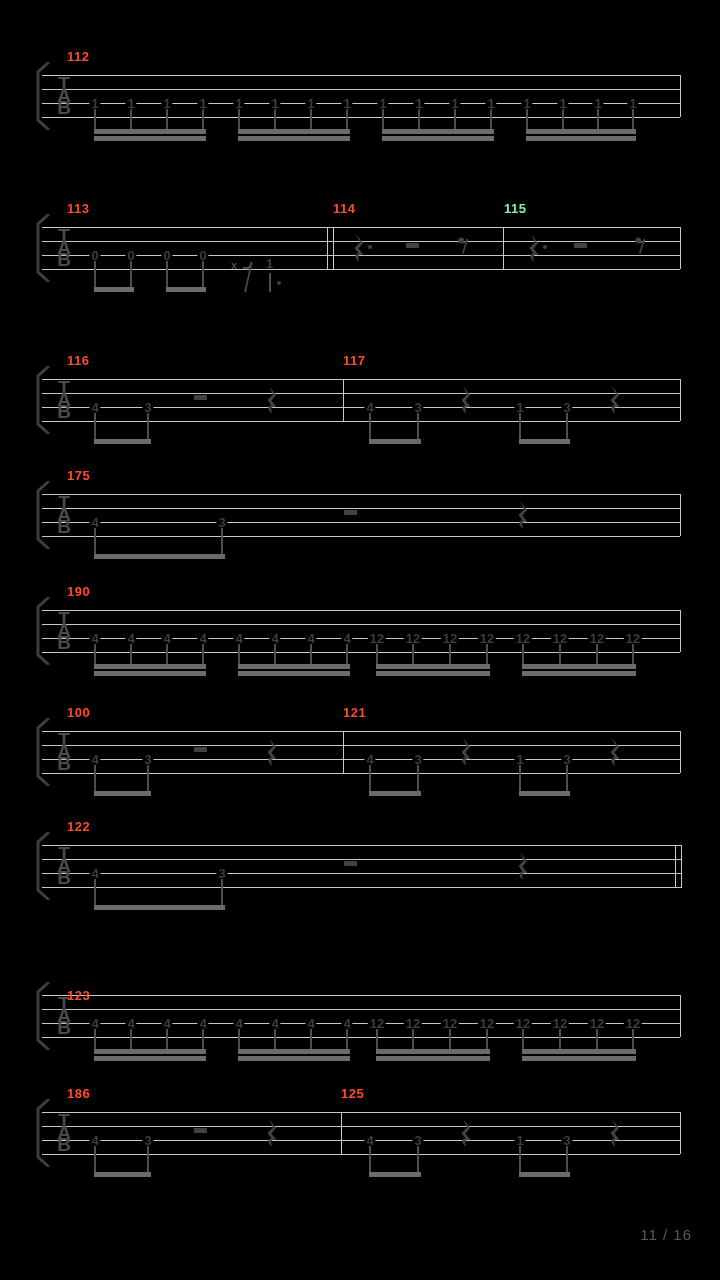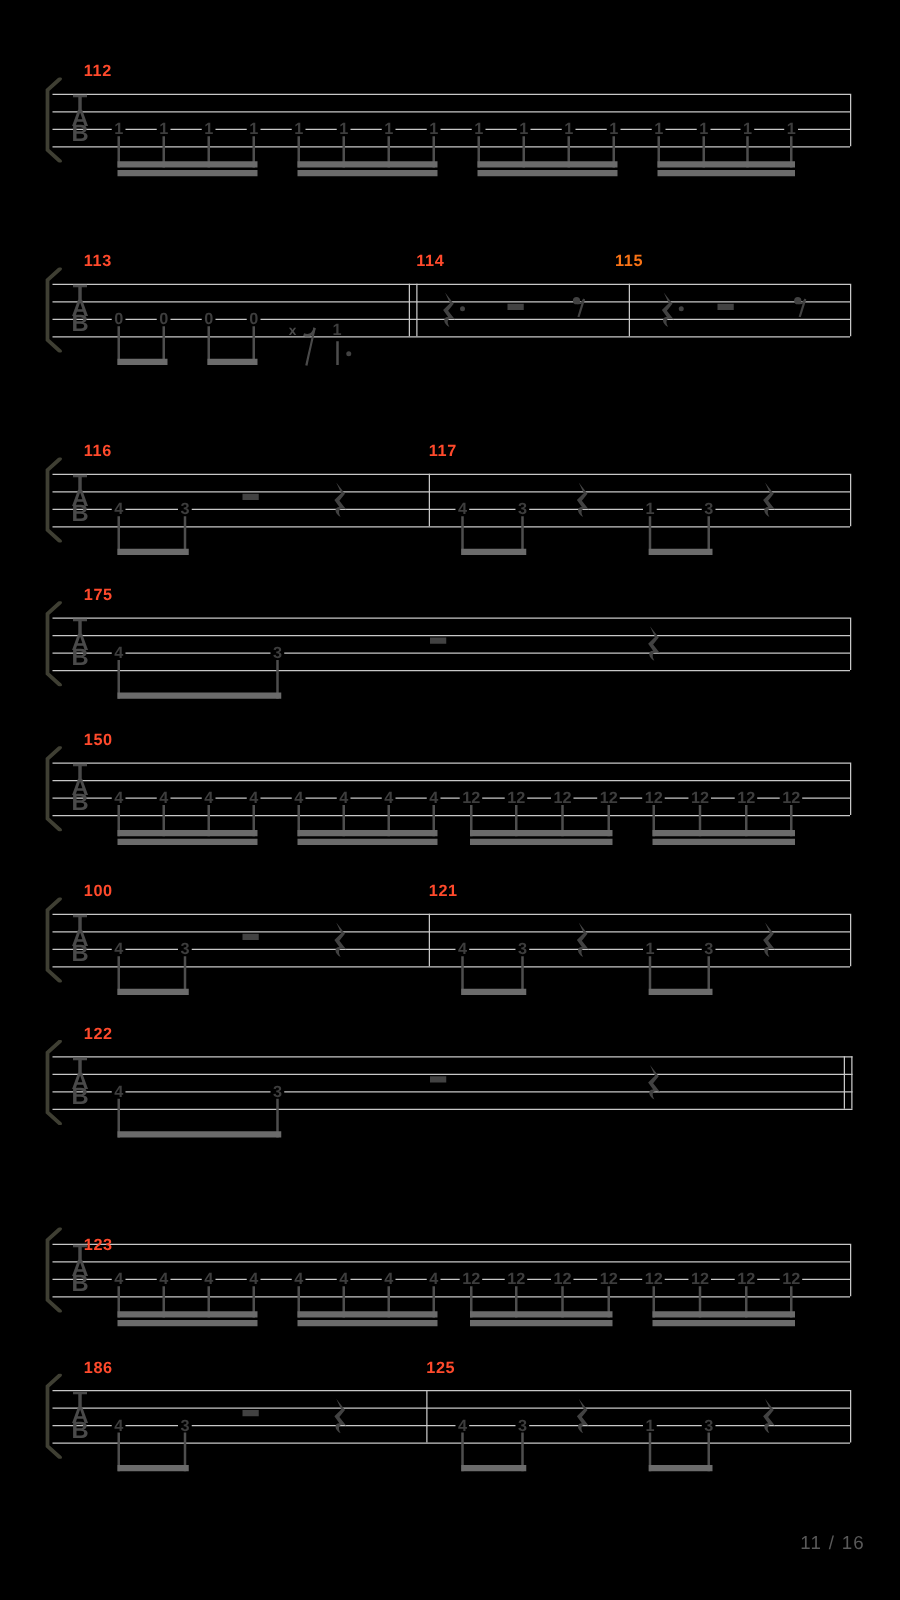--- a/index.html
+++ b/index.html
@@ -75,21 +75,21 @@
     <div class="abs" style="left: 42px; top: 255px; width: 638px; height: 1px; background: rgb(200, 200, 200);"></div>
     <div class="abs" style="left: 42px; top: 269px; width: 638px; height: 1px; background: rgb(200, 200, 200);"></div>
     <div class="abs" style="left: 30px; top: 214px; width: 20px; height: 68px;"><svg width="20" height="68" viewBox="0 0 20 68" fill="#424242" xmlns="http://www.w3.org/2000/svg">
         <path d="M18 1 L8 10 L8 58 L18 67" fill="none" stroke="#3f3f33" stroke-width="3" stroke-linecap="round"></path>
       </svg></div>
     <div class="abs clefL" style="left: 55px; top: 226px; color: rgb(74, 74, 74);">T</div>
     <div class="abs clefL" style="left: 55px; top: 238px; color: rgb(74, 74, 74);">A</div>
     <div class="abs clefL" style="left: 55px; top: 250px; color: rgb(74, 74, 74);">B</div>
     <div class="abs mnum" style="left: 67px; top: 202px; color: rgb(255, 74, 44);">113</div>
     <div class="abs mnum" style="left: 333px; top: 202px; color: rgb(255, 74, 44);">114</div>
-    <div class="abs mnum" style="left: 492px; top: 202px; color: #f97316;">115</div>
+    <div class="abs mnum" style="left: 504px; top: 202px; color: #86efac;">115</div>
     <div class="abs" style="left: 327px; top: 227px; width: 1px; height: 42px; background: rgb(200, 200, 200);"></div>
     <div class="abs" style="left: 333px; top: 227px; width: 1px; height: 42px; background: rgb(200, 200, 200);"></div>
     <div class="abs" style="left: 503px; top: 227px; width: 1px; height: 42px; background: rgb(200, 200, 200);"></div>
     <div class="abs" style="left: 680px; top: 227px; width: 1px; height: 42px; background: rgb(200, 200, 200);"></div>
     <div class="abs fret" style="left: 95px; top: 255px; color: rgb(61, 61, 61);">0</div>
     <div class="abs" style="left: 94px; top: 261px; width: 2px; height: 31px; background: rgb(78, 78, 78);"></div>
     <div class="abs fret" style="left: 131px; top: 255px; color: rgb(61, 61, 61);">0</div>
     <div class="abs" style="left: 130px; top: 261px; width: 2px; height: 31px; background: rgb(78, 78, 78);"></div>
     <div class="abs" style="left: 94px; top: 287px; width: 40px; height: 5px; background: rgb(107, 107, 107);"></div>
     <div class="abs fret" style="left: 167px; top: 255px; color: rgb(61, 61, 61);">0</div>
@@ -188,21 +188,21 @@
     <div class="abs" style="left: 42px; top: 610px; width: 638px; height: 1px; background: rgb(200, 200, 200);"></div>
     <div class="abs" style="left: 42px; top: 624px; width: 638px; height: 1px; background: rgb(200, 200, 200);"></div>
     <div class="abs" style="left: 42px; top: 638px; width: 638px; height: 1px; background: rgb(200, 200, 200);"></div>
     <div class="abs" style="left: 42px; top: 652px; width: 638px; height: 1px; background: rgb(200, 200, 200);"></div>
     <div class="abs" style="left: 30px; top: 597px; width: 20px; height: 68px;"><svg width="20" height="68" viewBox="0 0 20 68" fill="#424242" xmlns="http://www.w3.org/2000/svg">
         <path d="M18 1 L8 10 L8 58 L18 67" fill="none" stroke="#3f3f33" stroke-width="3" stroke-linecap="round"></path>
       </svg></div>
     <div class="abs clefL" style="left: 55px; top: 609px; color: rgb(74, 74, 74);">T</div>
     <div class="abs clefL" style="left: 55px; top: 621px; color: rgb(74, 74, 74);">A</div>
     <div class="abs clefL" style="left: 55px; top: 633px; color: rgb(74, 74, 74);">B</div>
-    <div class="abs mnum" style="left: 67px; top: 585px; color: rgb(255, 74, 44);">150</div>
+    <div class="abs mnum" style="left: 67px; top: 585px; color: rgb(255, 74, 44);">190</div>
     <div class="abs" style="left: 680px; top: 610px; width: 1px; height: 42px; background: rgb(200, 200, 200);"></div>
     <div class="abs fret" style="left: 95px; top: 638px; color: rgb(61, 61, 61);">4</div>
     <div class="abs" style="left: 94px; top: 644px; width: 2px; height: 25px; background: rgb(78, 78, 78);"></div>
     <div class="abs fret" style="left: 131px; top: 638px; color: rgb(61, 61, 61);">4</div>
     <div class="abs" style="left: 130px; top: 644px; width: 2px; height: 25px; background: rgb(78, 78, 78);"></div>
     <div class="abs fret" style="left: 167px; top: 638px; color: rgb(61, 61, 61);">4</div>
     <div class="abs" style="left: 166px; top: 644px; width: 2px; height: 25px; background: rgb(78, 78, 78);"></div>
     <div class="abs fret" style="left: 203px; top: 638px; color: rgb(61, 61, 61);">4</div>
     <div class="abs" style="left: 202px; top: 644px; width: 2px; height: 25px; background: rgb(78, 78, 78);"></div>
     <div class="abs" style="left: 94px; top: 664px; width: 112px; height: 5px; background: rgb(107, 107, 107);"></div>

